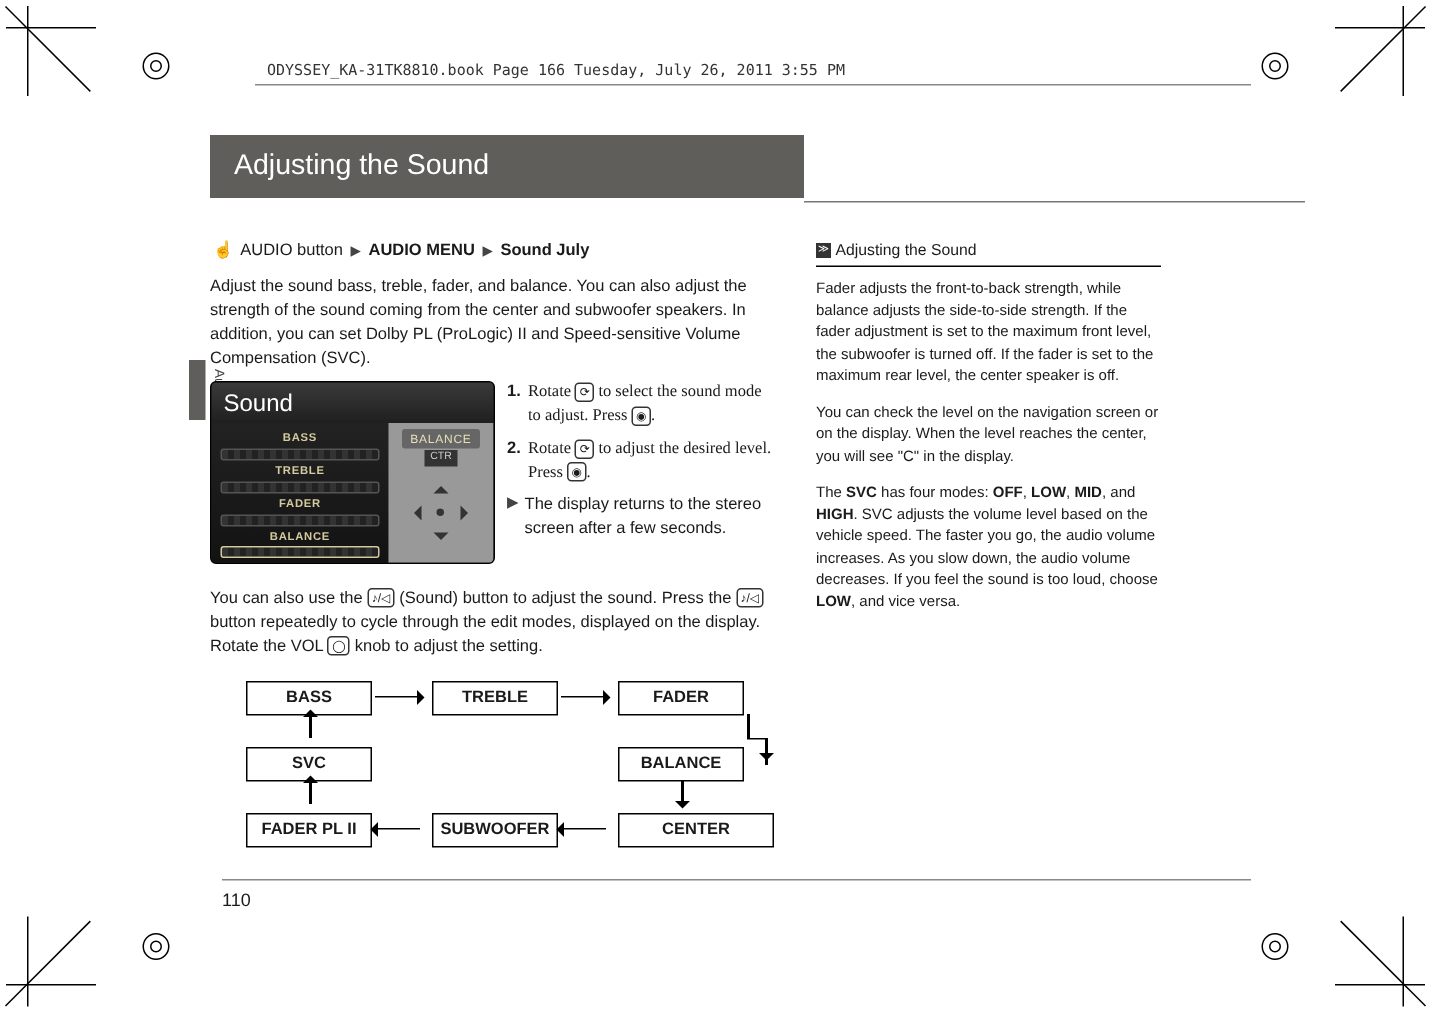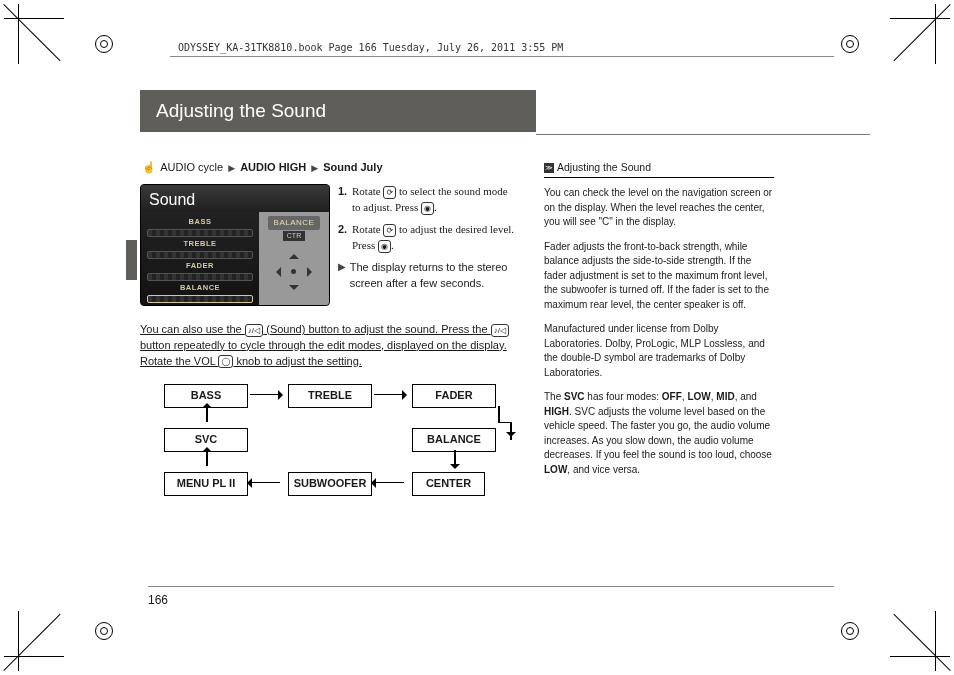--- a/index.html
+++ b/index.html
@@ -138,21 +138,21 @@
   }
   .icon-dial::before { content: "⟳"; }
   .icon-enter::before { content: "◉"; }
   .icon-sound::before { content: "♪/◁"; }
   .icon-vol::before { content: "◯"; }
   .icon-hand { border: none; }
   .icon-hand::before { content: "☝"; font-size: 11px; }
 
   .wrap-block { position: relative; margin-top: 4px; min-height: 128px;}
 
-  .below-text { margin-top: 10px; text-decoration: underline; }
+  .below-text { margin-top: 10px; }
 
   .flow {
     margin-top: 14px; margin-left: 24px; width: 340px; position: relative; height: 130px;
   }
   .box {
     position: absolute; border: 1.5px solid #000; background: #fff; font-size: 11px;
     font-weight: bold; text-align: center; padding: 3px 0;
   }
   .arrow { position: absolute; }
   .arrow.h { height: 1.5px; background: #000; }
@@ -240,26 +240,27 @@
 <div class="side-label">Audio</div>
 
 <div class="page">
   <div class="title-bar">Adjusting the Sound</div>
   <div class="title-bar-line"></div>
 
   <div class="columns">
     <div class="col-main">
       <div class="breadcrumb">
         <span class="icon-hand"></span>
-        <span>AUDIO cycle</span>
+        <span>AUDIO button</span>
         <span class="tri">▶</span>
-        <span class="b">AUDIO HIGH</span>
+        <span class="b">AUDIO MENU</span>
         <span class="tri">▶</span>
         <span class="b">Sound July</span>
       </div>
+      <div class="para">Adjust the sound bass, treble, fader, and balance. You can also adjust the strength of the sound coming from the center and subwoofer speakers. In addition, you can set Dolby PL (ProLogic) II and Speed-sensitive Volume Compensation (SVC).</div>
 
       <div class="wrap-block">
         <div class="screenshot">
           <div class="scr-title">Sound</div>
           <div class="scr-body">
             <div class="scr-left">
               <div class="scr-row">BASS</div>
               <div class="scr-slider"></div>
               <div class="scr-row">TREBLE</div>
               <div class="scr-slider"></div>
@@ -305,23 +306,23 @@
       <div class="below-text para">
         <span>You can also use the </span><span class="icon-sound"></span><span> (Sound) button to adjust the sound. Press the </span><span class="icon-sound"></span><span> button repeatedly to cycle through the edit modes, displayed on the display. Rotate the VOL </span><span class="icon-vol"></span><span> knob to adjust the setting.</span>
       </div>
 
       <div class="flow">
         <div class="box" style="top:0; left:0; width:84px;">BASS</div>
         <div class="box" style="top:0; left:124px; width:84px;">TREBLE</div>
         <div class="box" style="top:0; left:248px; width:84px;">FADER</div>
         <div class="box" style="top:44px; left:0; width:84px;">SVC</div>
         <div class="box" style="top:44px; left:248px; width:84px;">BALANCE</div>
-        <div class="box" style="top:88px; left:0; width:84px;">MENU PL II</div>
+        <div class="box" style="top:88px; left:0; width:84px;">FADER PL II</div>
         <div class="box" style="top:88px; left:124px; width:84px;">SUBWOOFER</div>
-        <div class="box" style="top:88px; left:248px; width:73px;">CENTER</div>
+        <div class="box" style="top:88px; left:248px; width:104px;">CENTER</div>
 
         <div class="arrow h" style="top:10px; left:86px; width:30px;">
             <div class="head r"></div>
           </div>
         <div class="arrow h" style="top:10px; left:210px; width:30px;">
             <div class="head r"></div>
           </div>
         <div class="arrow v" style="top:22px; left:334px; height:16px;"></div>
         <div class="arrow h" style="top:38px; left:334px; width:12px;"></div>
         <div class="arrow v" style="top:38px; left:346px; height:18px;">
@@ -343,24 +344,23 @@
         <div class="arrow v" style="top:22px; left:42px; height:16px;">
             <div class="head u"></div>
           </div>
       </div>
     </div>
 
     <div class="col-side">
       <div class="side-title">
         <span class="ic">≫</span><span>Adjusting the Sound</span>
       </div>
+      <div class="side-para">Fader adjusts the front-to-back strength, while balance adjusts the side-to-side strength. If the fader adjustment is set to the maximum front level, the subwoofer is turned off. If the fader is set to the maximum rear level, the center speaker is off.</div>
       <div class="side-para">You can check the level on the navigation screen or on the display. When the level reaches the center, you will see "C" in the display.</div>
-      <div class="side-para">Fader adjusts the front-to-back strength, while balance adjusts the side-to-side strength. If the fader adjustment is set to the maximum front level, the subwoofer is turned off. If the fader is set to the maximum rear level, the center speaker is off.</div>
-      <div class="side-para">Manufactured under license from Dolby Laboratories. Dolby, ProLogic, MLP Lossless, and the double-D symbol are trademarks of Dolby Laboratories.</div>
       <div class="side-para">
         <span>The </span><span class="b">SVC</span><span> has four modes: </span><span class="b">OFF</span>, <span class="b">LOW</span>, <span class="b">MID</span><span>, and </span><span class="b">HIGH</span><span>. SVC adjusts the volume level based on the vehicle speed. The faster you go, the audio volume increases. As you slow down, the audio volume decreases. If you feel the sound is too loud, choose </span><span class="b">LOW</span><span>, and vice versa.</span>
       </div>
     </div>
   </div>
 </div>
 
 <div class="footer-line"></div>
-<div class="page-num">166</div>
+<div class="page-num">110</div>
 
 </body></html>

